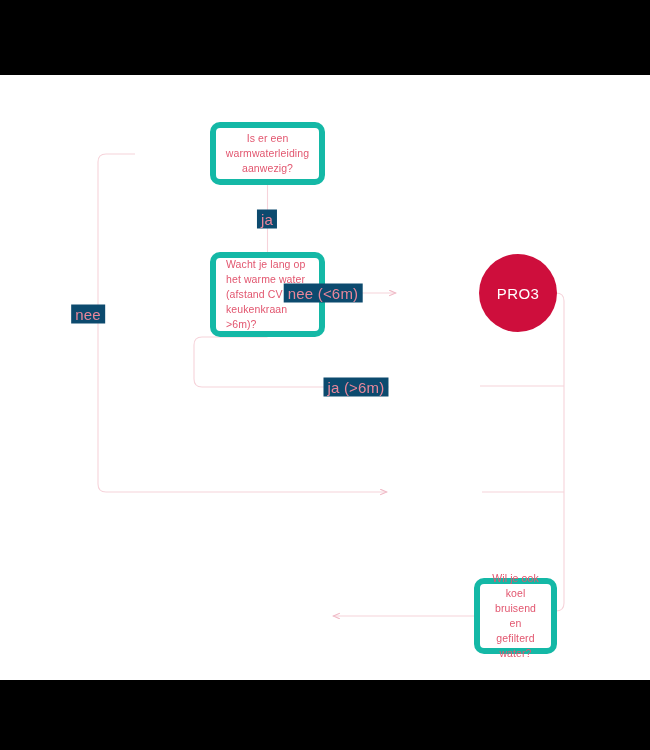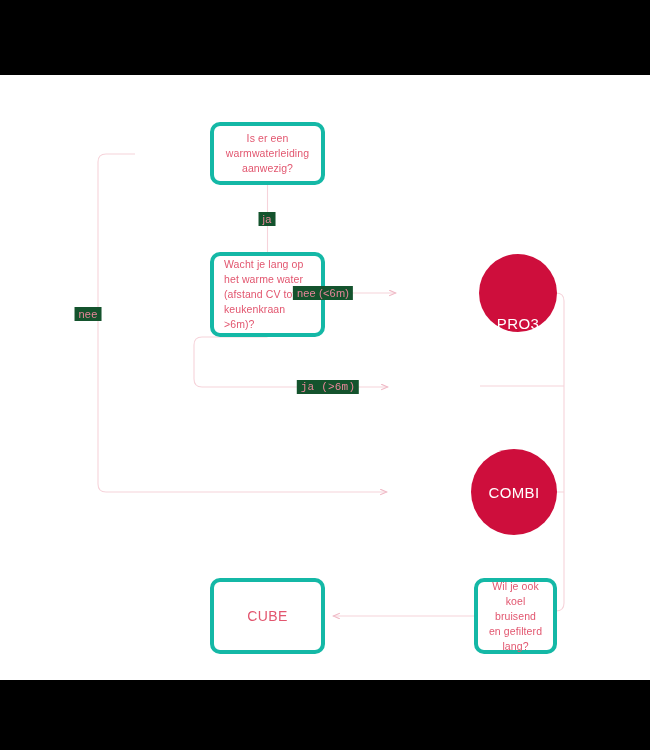--- a/index.html
+++ b/index.html
@@ -30,21 +30,21 @@
     height: 605px;
   }
   .node {
     position: absolute;
     box-sizing: border-box;
     display: flex;
     align-items: center;
     justify-content: center;
   }
   .box {
-    border: 4px solid #14b8a6;
+    border: 6px solid #14b8a6;
     border-radius: 10px;
     background: #ffffff;
     color: #e2566f;
     font-size: 10.5px;
     line-height: 15px;
     letter-spacing: 0.1px;
     text-align: center;
     padding: 6px 10px;
   }
   .box-left {
@@ -54,23 +54,23 @@
   .circle {
     border-radius: 50%;
     background: #ce0e3c;
     color: #ffffff;
     font-size: 15px;
     letter-spacing: 0.4px;
   }
   .edge-label {
     position: absolute;
     color: #e8869a;
-    font-size: 11px;
+    font-size: 15px;
     letter-spacing: 0.2px;
-    background: #14532d;
+    background: #0c4a6e;
     padding: 1px 4px;
     white-space: nowrap;
     transform: translate(-50%, -50%);
   }
   .cube-label {
     color: #e2566f;
     font-size: 14px;
     letter-spacing: 0.4px;
   }
 </style>
@@ -106,35 +106,29 @@
   </svg>
 
   <div class="node box" style="left:210px; top:47px; width:115px; height:63px;">
     <span>Is er een warmwaterleiding aanwezig?</span>
   </div>
 
   <div class="node box box-left" style="left:210px; top:177px; width:115px; height:85px;">
     <span>Wacht je lang op het warme water (afstand CV tot keukenkraan &gt;6m)?</span>
   </div>
 
-  <div class="node circle" style="left:479px; top:179px; width:78px; height:78px;align-items:flex-end;">
+  <div class="node circle" style="left:479px; top:179px; width:78px; height:78px;">
     <span>PRO3</span>
   </div>
 
 
-  <div class="node circle" style="left:471px; top:374px; width:86px; height:86px;">
-    <span>COMBI</span>
+
+  <div class="node box" style="left:474px; top:503px; width:83px; height:76px;">
+    <span>Wil je ook koel bruisend en gefilterd water?</span>
   </div>
 
-  <div class="node box" style="left:474px; top:503px; width:83px; height:76px;">
-    <span>Wil je ook koel bruisend en gefilterd lang?</span>
-  </div>
-
-  <div class="node box" style="left:210px; top:503px; width:115px; height:76px;">
-    <span class="cube-label">CUBE</span>
-  </div>
 
   <div class="edge-label" style="left:267px; top:144px;">ja</div>
   <div class="edge-label" style="left:88px; top:239px;">nee</div>
   <div class="edge-label" style="left:323px; top:218px;">nee (&lt;6m)</div>
-  <div class="edge-label" style="left:328px; top:312px;font-family:Liberation Mono, monospace;">ja (&gt;6m)</div>
+  <div class="edge-label" style="left:356px; top:312px;">ja (&gt;6m)</div>
 
 </div>
 
 </body></html>

